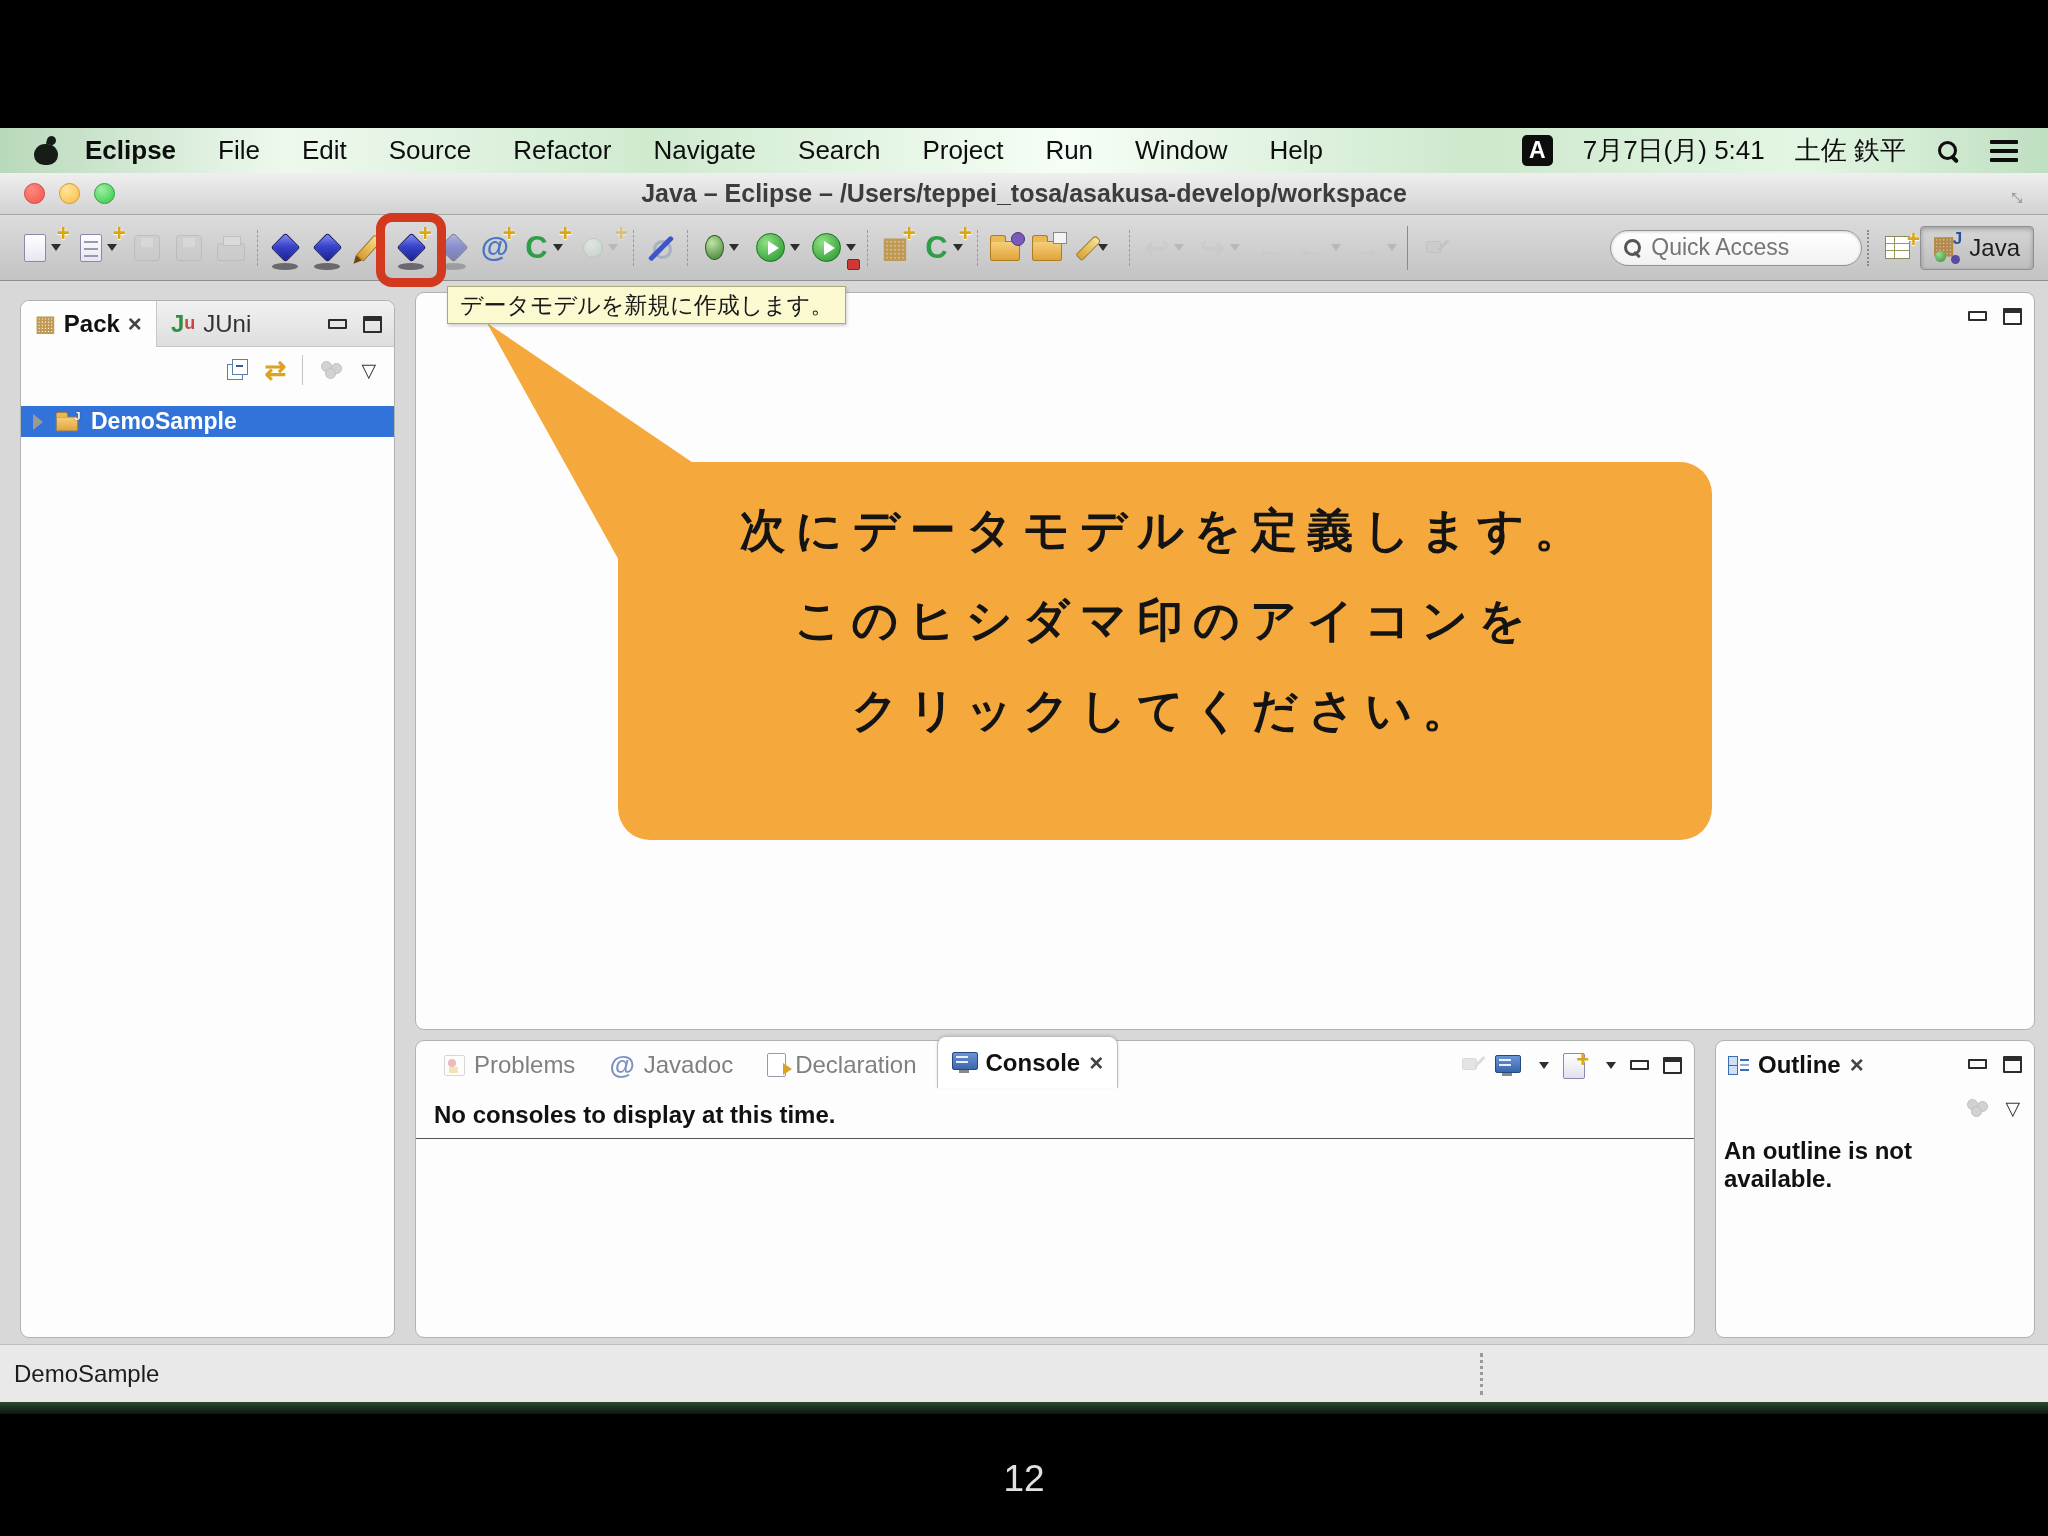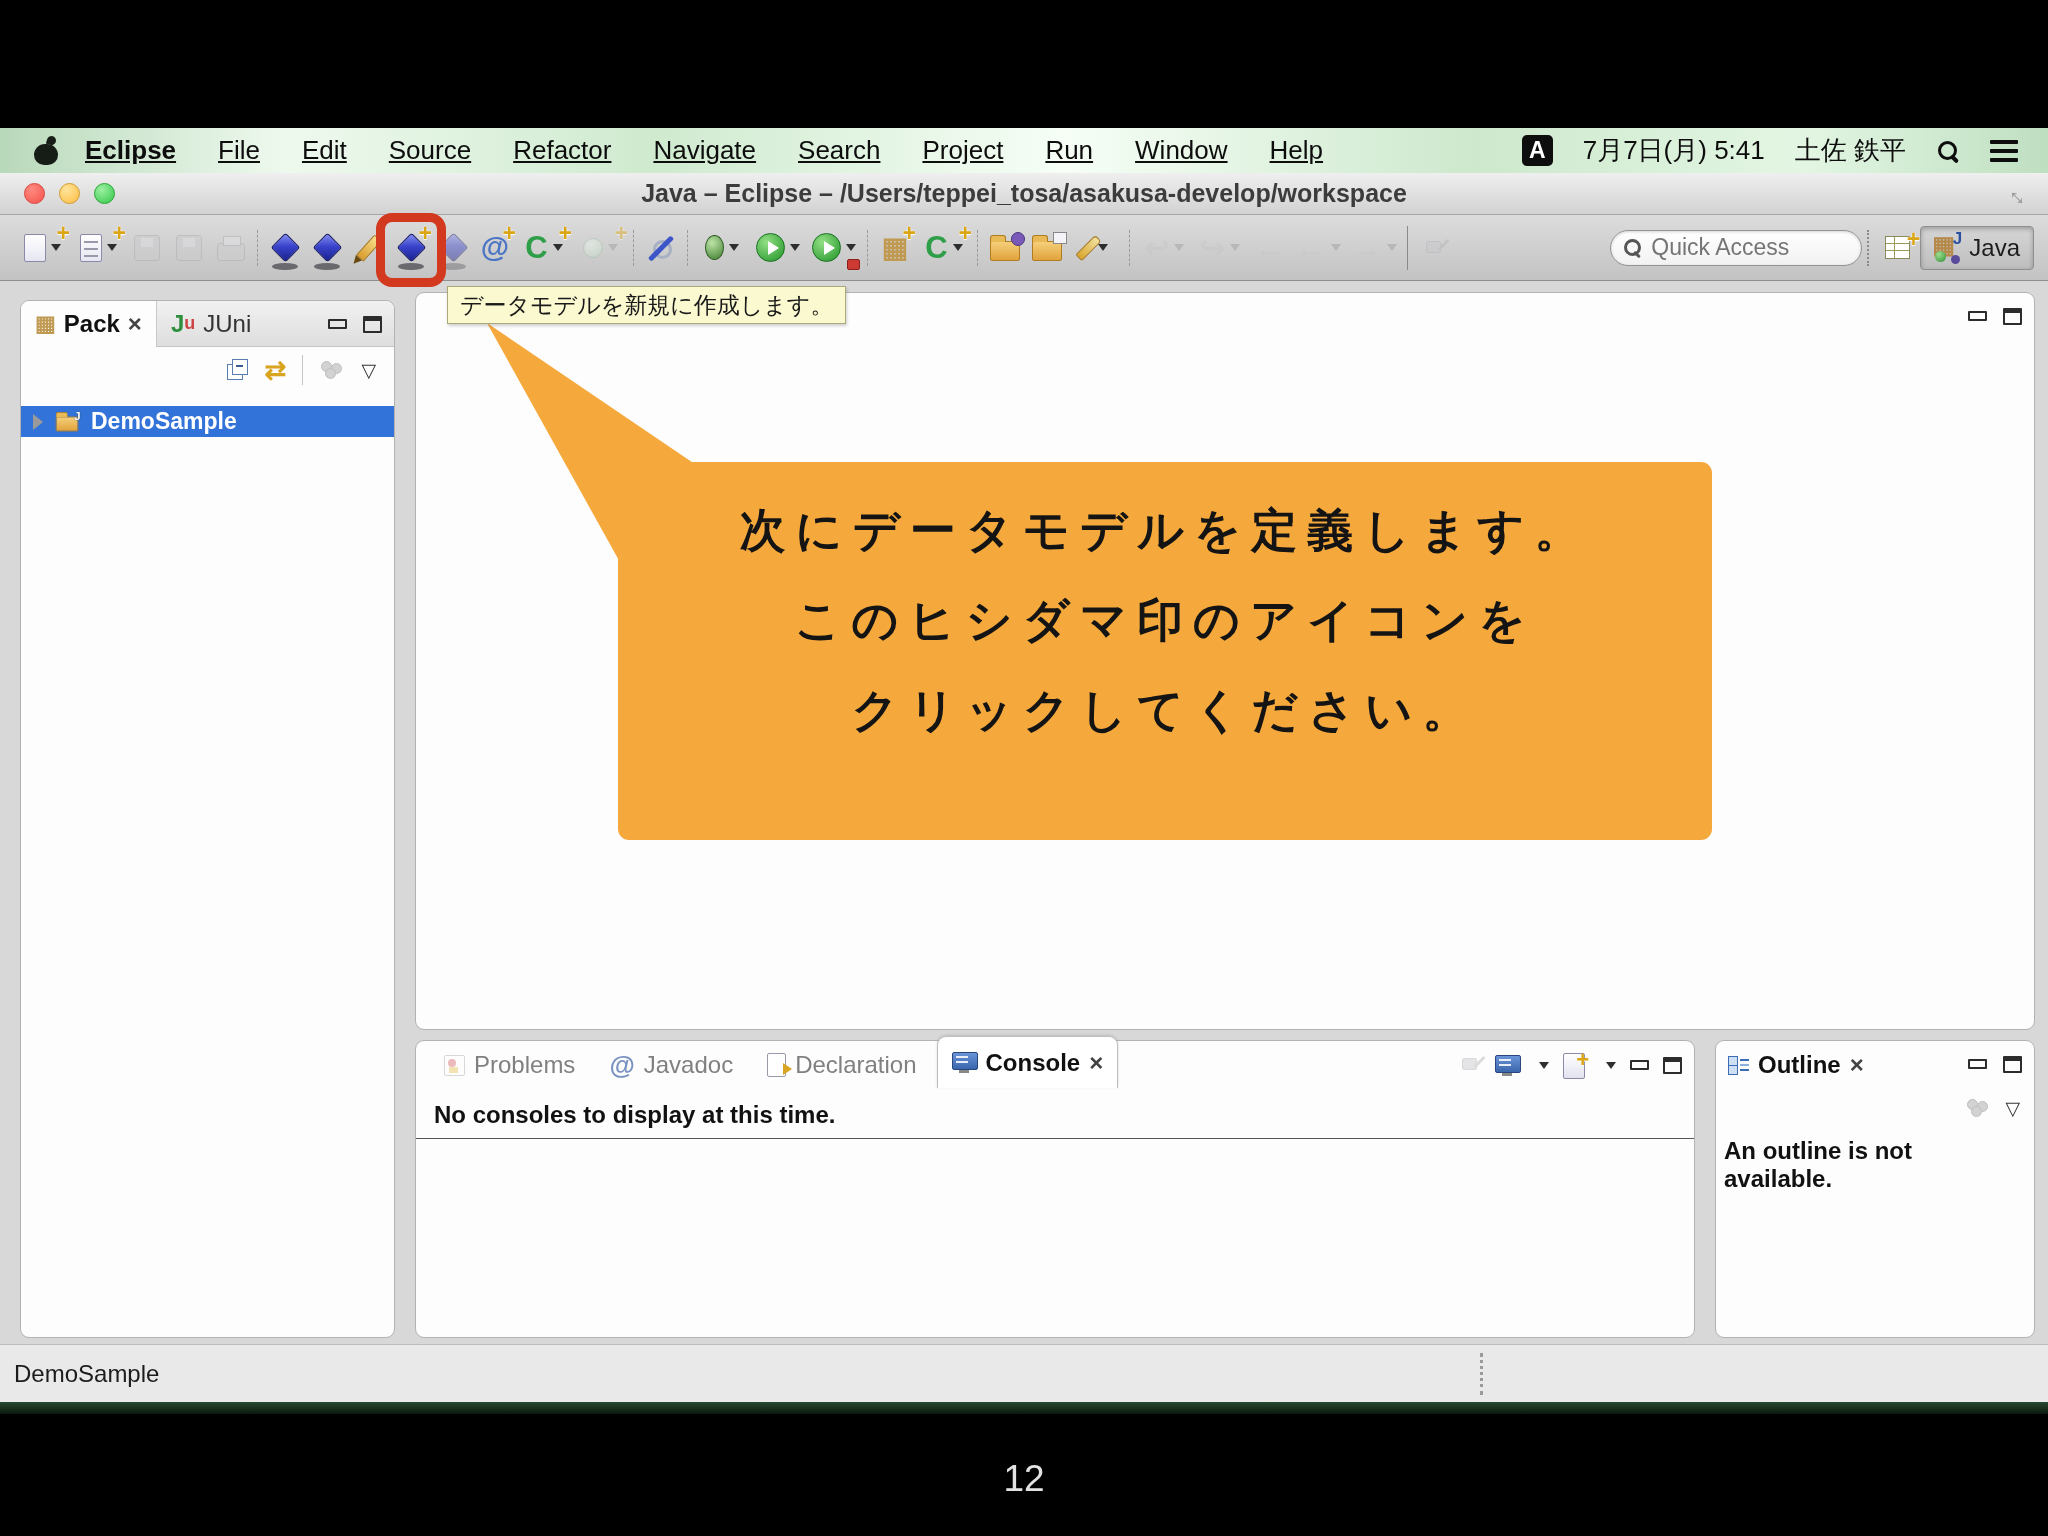--- a/index.html
+++ b/index.html
@@ -4,21 +4,21 @@
 <style>
   * { box-sizing: border-box; margin: 0; padding: 0; }
   body { background:#000; font-family:"Liberation Sans", sans-serif; }
   .slide { position:relative; width:2048px; height:1536px; background:#000; overflow:hidden; }
 
   
   .menubar { position:absolute; left:0; top:128px; width:2048px; height:45px;
     background:linear-gradient(90deg,#b9d9bb 0%,#eef9ee 14%,#cfeacf 32%,#f6fef6 52%,#cde8cd 72%,#e3f6e3 88%,#bfdfc1 100%);
     display:flex; align-items:center; color:#0d0d0d; font-size:26px; }
   .menubar .left { display:flex; align-items:center; padding-left:34px; }
-  .menu-item { padding:0 21px; white-space:nowrap;text-decoration:underline; }
+  .menu-item { padding:0 21px; white-space:nowrap; }
   .menu-item.bold { font-weight:bold; }
   .menubar .right { margin-left:auto; display:flex; align-items:center; gap:30px; padding-right:30px; }
   .i-apple { width:24px; height:28px; position:relative; margin-right:6px; }
   .i-apple::before { content:''; position:absolute; left:0; top:7px; width:24px; height:21px; background:#161d17; border-radius:11px 11px 10px 10px; }
   .i-apple::after { content:''; position:absolute; left:13px; top:-1px; width:9px; height:9px; background:#161d17; border-radius:50% 50% 50% 0; transform:rotate(18deg); }
   .i-abox { width:31px; height:31px; background:#0d0d0d; border-radius:5px; color:#fff; font-weight:bold; font-size:23px; display:flex; align-items:center; justify-content:center; }
   .i-mag { width:24px; height:24px; position:relative; }
   .i-mag::before { content:''; position:absolute; left:2px; top:2px; width:13px; height:13px; border:3px solid #0d0d0d; border-radius:50%; }
   .i-mag::after { content:''; position:absolute; right:1px; bottom:2px; width:9px; height:4px; background:#0d0d0d; transform:rotate(45deg); border-radius:2px; }
   .i-list { width:28px; height:22px; display:flex; flex-direction:column; justify-content:space-between; }
@@ -110,21 +110,21 @@
 
   
   .winbody { position:absolute; left:0; top:281px; width:2048px; height:1121px; background:#d8d8d8; }
 
   
   .tooltip { position:absolute; left:447px; top:286px; height:38px; background:#fbf9d0; border:1px solid #aba979;
     font-size:23px; color:#1a1a1a; display:flex; align-items:center; padding:0 12px; z-index:8; box-shadow:1px 2px 3px rgba(0,0,0,.18); }
 
   
   .tailsvg { position:absolute; left:440px; top:315px; z-index:7; }
-  .bubble { position:absolute; left:618px; top:462px; width:1094px; height:378px; background:#f5a93c; border-radius:11px; z-index:7;
+  .bubble { position:absolute; left:618px; top:462px; width:1094px; height:378px; background:#f5a93c; border-radius:32px; z-index:7;
     display:flex; flex-direction:column; align-items:center; justify-content:center; padding-bottom:60px; gap:28px; }
   .bubble .line { font-size:46px; font-weight:bold; color:#141414; letter-spacing:10px; white-space:nowrap; }
 
   
   .panel { position:absolute; background:#fdfdfd; border:1px solid #b2b2b2; border-radius:9px; }
   .phead { position:relative; height:46px; background:linear-gradient(#f1f1f1,#dedede); border-bottom:1px solid #c6c6c6; border-radius:9px 9px 0 0; display:flex; align-items:stretch; }
   .ptab { display:flex; align-items:center; gap:8px; padding:0 14px; font-size:24px; color:#333; }
   .ptab.active { background:#fdfdfd; border-radius:9px 0 0 0; border-right:1px solid #c8c8c8; margin-bottom:-1px; z-index:2; font-weight:bold; color:#111; }
   .tab-close { font-size:24px; font-weight:bold; color:#444; line-height:1; }
   .winbtns { position:absolute; right:12px; top:0; height:46px; display:flex; align-items:center; gap:16px; }

